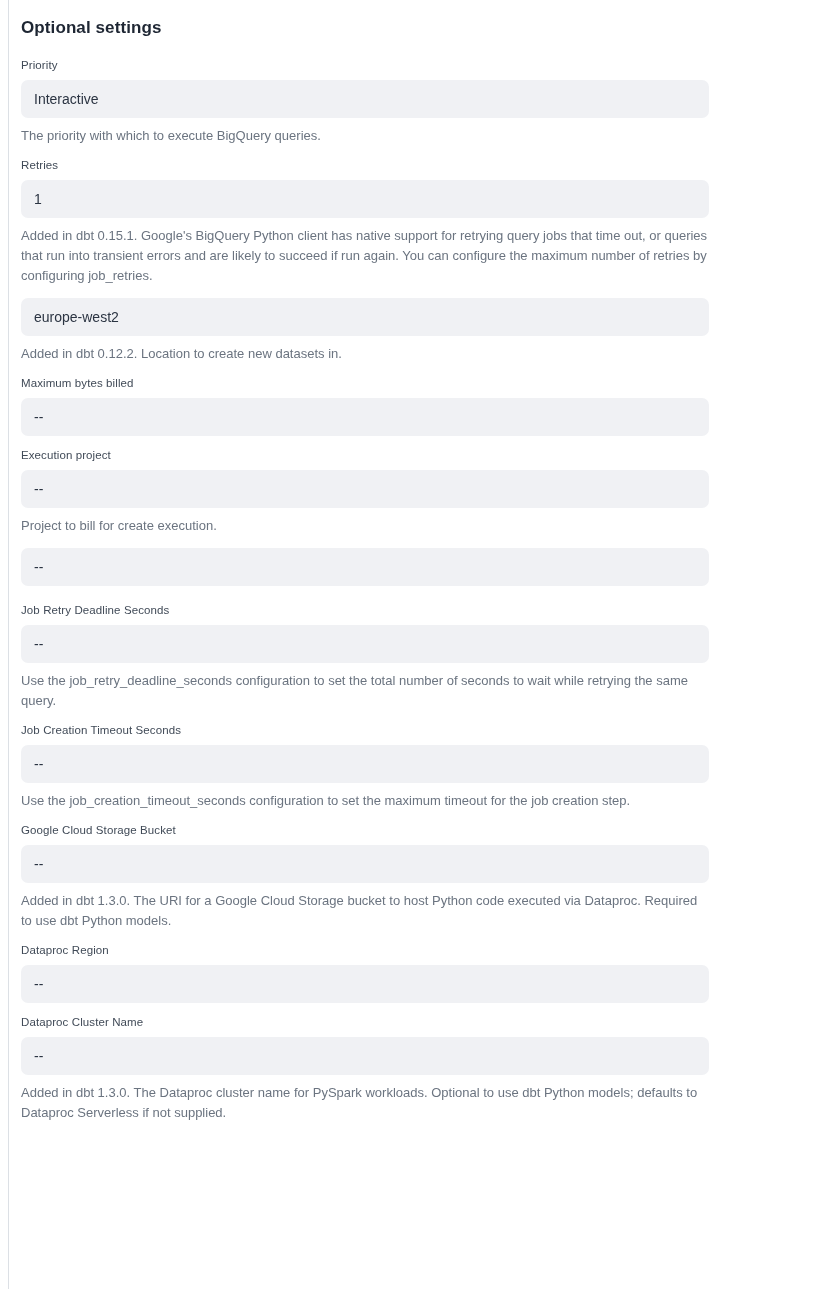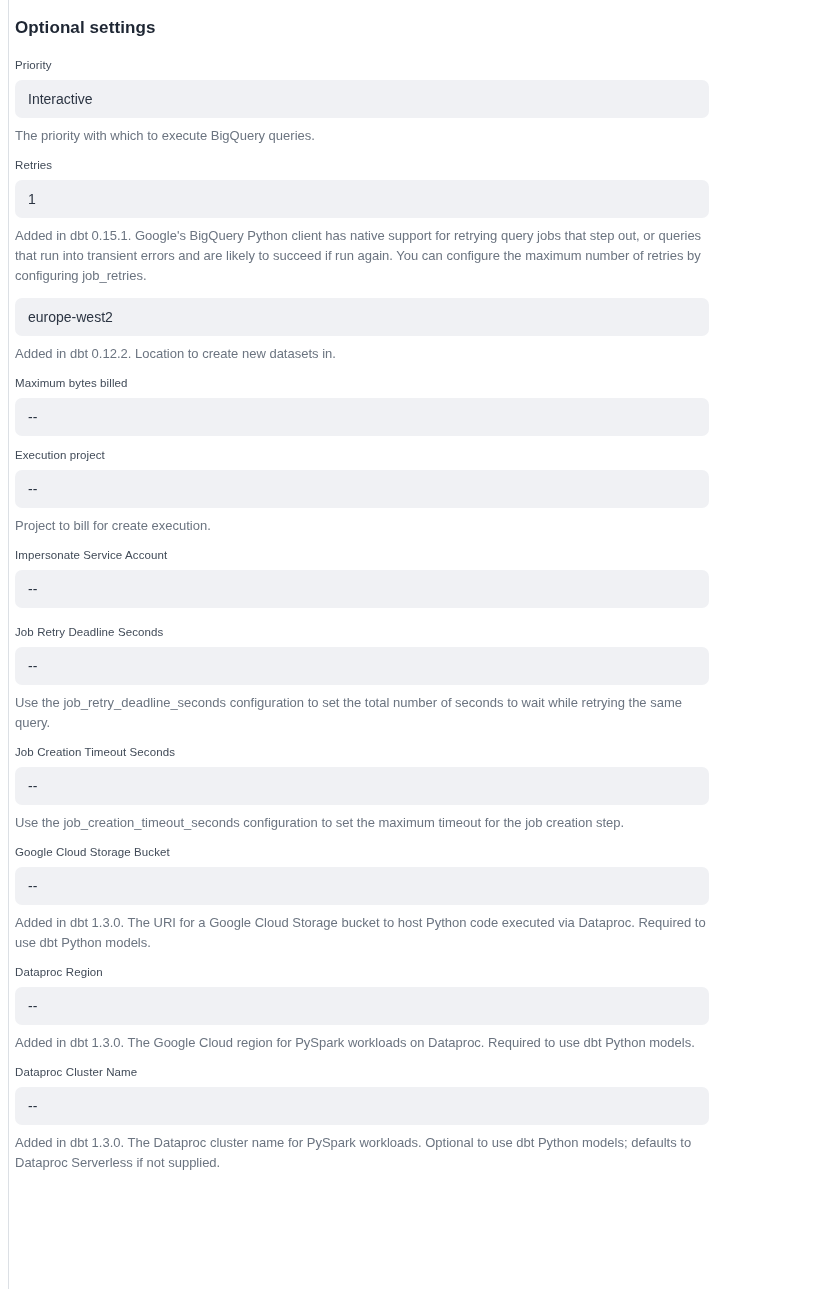--- a/index.html
+++ b/index.html
@@ -17,21 +17,21 @@
     background:#ffffff;
     font-family:"Liberation Sans", sans-serif;
     -webkit-font-smoothing:antialiased;
   }
   .page{position:relative;width:826px;height:1289px;}
   .left-divider{
     position:absolute;left:8px;top:0;bottom:0;width:1px;
     background:var(--divider);
   }
   .content{
-    padding:17px 117px 0 15px; 
+    padding:17px 117px 0 21px; 
   }
   .section-title{
     margin:0 0 20px 0;
     font-size:17px;line-height:21px;font-weight:700;
     color:var(--heading);
     letter-spacing:0.1px;
   }
   .field-group{margin-bottom:12px;}
   .field-group.no-help{margin-bottom:17px;}
   .field-label{
@@ -66,41 +66,40 @@
     <div id="fields">
   <div class="field-group">
     <label class="field-label">Priority</label>
     <input class="field-input" readonly="" value="Interactive" aria-label="Priority" style="">
     <p class="field-help">The priority with which to execute BigQuery queries.</p>
   </div>
 
   <div class="field-group">
     <label class="field-label">Retries</label>
     <input class="field-input" readonly="" value="1" aria-label="Retries" style="">
-    <p class="field-help">Added in dbt 0.15.1. Google's BigQuery Python client has native support for retrying query jobs that step out, or queries that run into transient errors and are likely to succeed if run again. You can configure the maximum number of retries by configuring job_retries.</p>
+    <p class="field-help">Added in dbt 0.15.1. Google's BigQuery Python client has native support for retrying query jobs that time out, or queries that run into transient errors and are likely to succeed if run again. You can configure the maximum number of retries by configuring job_retries.</p>
   </div>
 
   <div class="field-group">
     <input class="field-input" readonly="" value="europe-west2" aria-label="Location" style="">
     <p class="field-help">Added in dbt 0.12.2. Location to create new datasets in.</p>
   </div>
 
   <div class="field-group">
     <label class="field-label">Maximum bytes billed</label>
     <input class="field-input" readonly="" value="--" aria-label="Maximum bytes billed" style="">
   </div>
 
   <div class="field-group">
     <label class="field-label">Execution project</label>
     <input class="field-input" readonly="" value="--" aria-label="Execution project" style="">
     <p class="field-help">Project to bill for create execution.</p>
   </div>
 
   <div class="field-group no-help">
-    <label class="field-label">Impersonate Service Account</label>
     <input class="field-input" readonly="" value="--" aria-label="Impersonate Service Account" style="">
 
   </div>
 
   <div class="field-group">
     <label class="field-label">Job Retry Deadline Seconds</label>
     <input class="field-input" readonly="" value="--" aria-label="Job Retry Deadline Seconds" style="">
     <p class="field-help">Use the job_retry_deadline_seconds configuration to set the total number of seconds to wait while retrying the same query.</p>
   </div>
 
@@ -112,21 +111,20 @@
 
   <div class="field-group">
     <label class="field-label">Google Cloud Storage Bucket</label>
     <input class="field-input" readonly="" value="--" aria-label="Google Cloud Storage Bucket" style="">
     <p class="field-help">Added in dbt 1.3.0. The URI for a Google Cloud Storage bucket to host Python code executed via Dataproc. Required to use dbt Python models.</p>
   </div>
 
   <div class="field-group">
     <label class="field-label">Dataproc Region</label>
     <input class="field-input" readonly="" value="--" aria-label="Dataproc Region" style="">
-    <p class="field-help">Added in dbt 1.3.0. The Google Cloud region for PySpark workloads on Dataproc. Required to use dbt Python models.</p>
   </div>
 
   <div class="field-group">
     <label class="field-label">Dataproc Cluster Name</label>
     <input class="field-input" readonly="" value="--" aria-label="Dataproc Cluster Name" style="">
     <p class="field-help">Added in dbt 1.3.0. The Dataproc cluster name for PySpark workloads. Optional to use dbt Python models; defaults to Dataproc Serverless if not supplied.</p>
   </div>
 </div>
   </div>
 </div>

